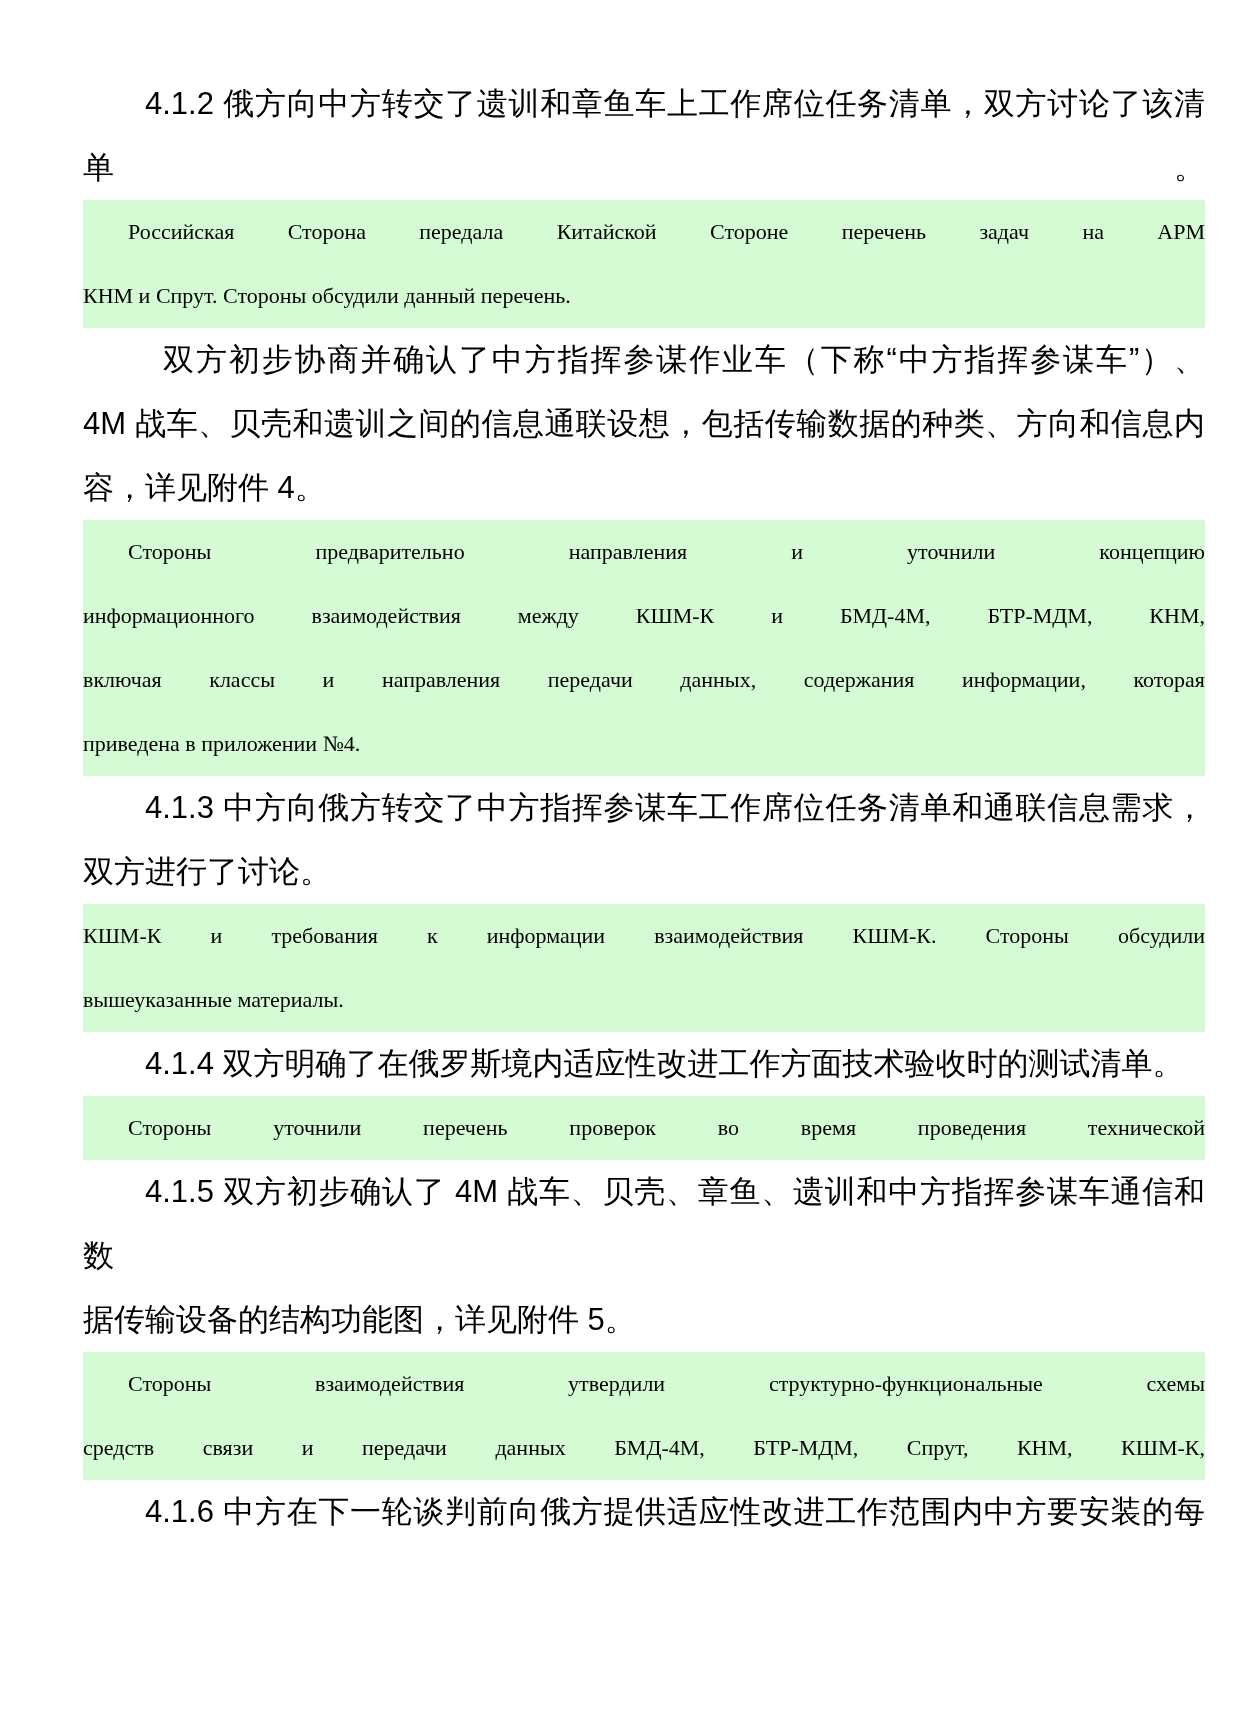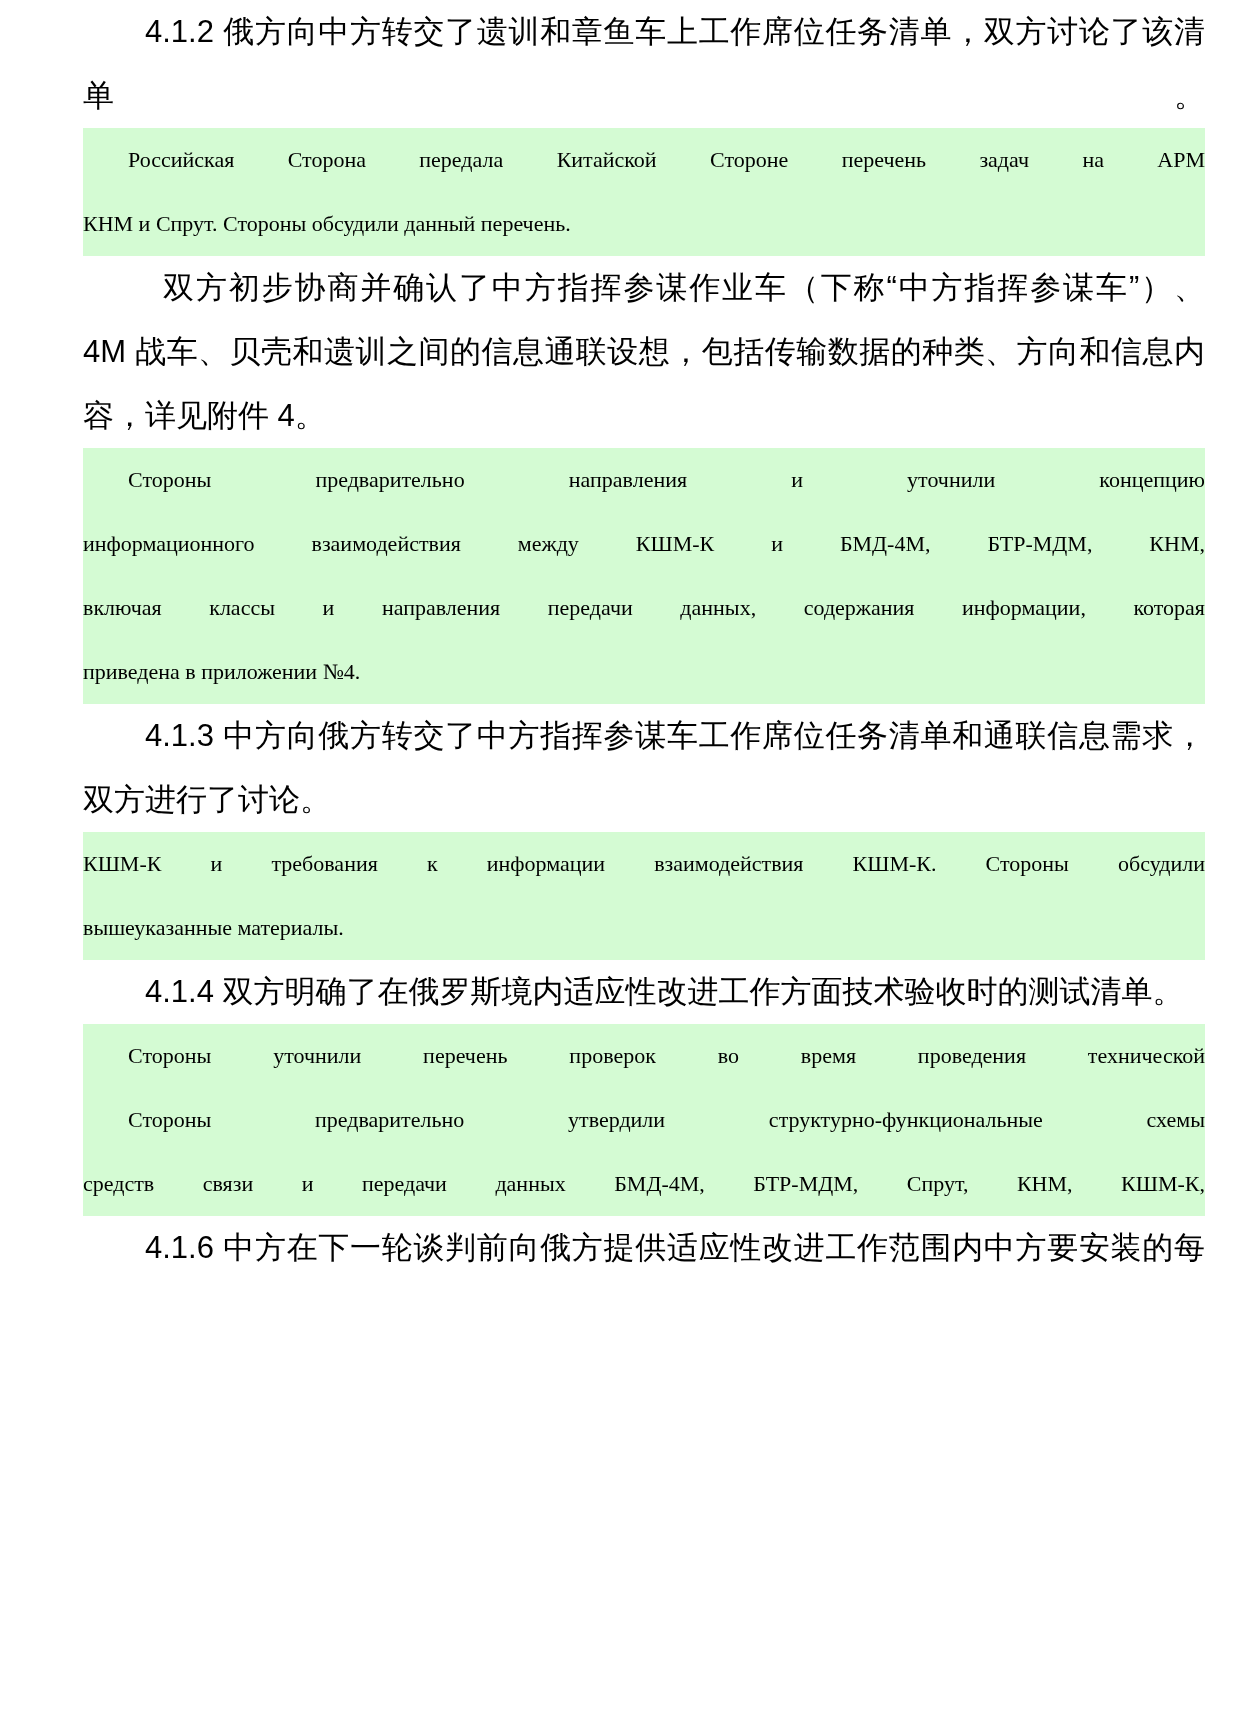--- a/index.html
+++ b/index.html
@@ -10,20 +10,21 @@
   body {
     width: 1246px;
     height: 1736px;
     overflow: hidden;
   }
   .page {
     position: relative;
     width: 1246px;
     height: 1736px;
     box-sizing: border-box;
+    padding-top: 72px;
     background: #ffffff;
     border-radius: 14px;
   }
   .content {
     width: 1122px;
     margin-left: 83px;
   }
   .para {
     margin: 0;
     padding: 0;
@@ -82,22 +83,26 @@
       <div class="para ru body highlighted">
         <div class="text-line">КШМ-К и требования к информации взаимодействия КШМ-К. Стороны обсудили</div>
         <div class="text-line last-line">вышеуказанные материалы.</div>
       </div>
       <div class="para zh numbered">
         <div class="text-line first-line last-line">4.1.4 双方明确了在俄罗斯境内适应性改进工作方面技术验收时的测试清单。</div>
       </div>
       <div class="para ru body highlighted">
         <div class="text-line first-line">Стороны уточнили перечень проверок во время проведения технической</div>
       </div>
+      <div class="para zh numbered">
+        <div class="text-line first-line">4.1.5 双方初步确认了 4M 战车、贝壳、章鱼、遗训和中方指挥参谋车通信和数</div>
+        <div class="text-line last-line">据传输设备的结构功能图，详见附件 5。</div>
+      </div>
       <div class="para ru body highlighted">
-        <div class="text-line first-line">Стороны предварительно утвердили структурно-функциональные схемы</div>
+        <div class="text-line first-line">Стороны взаимодействия утвердили структурно-функциональные схемы</div>
         <div class="text-line">средств связи и передачи данных БМД-4М, БТР-МДМ, Спрут, КНМ, КШМ-К,</div>
       </div>
       <div class="para zh numbered">
         <div class="text-line first-line">4.1.6 中方在下一轮谈判前向俄方提供适应性改进工作范围内中方要安装的每</div>
       </div>
     </div>
 
 </div>
 
 </body></html>

